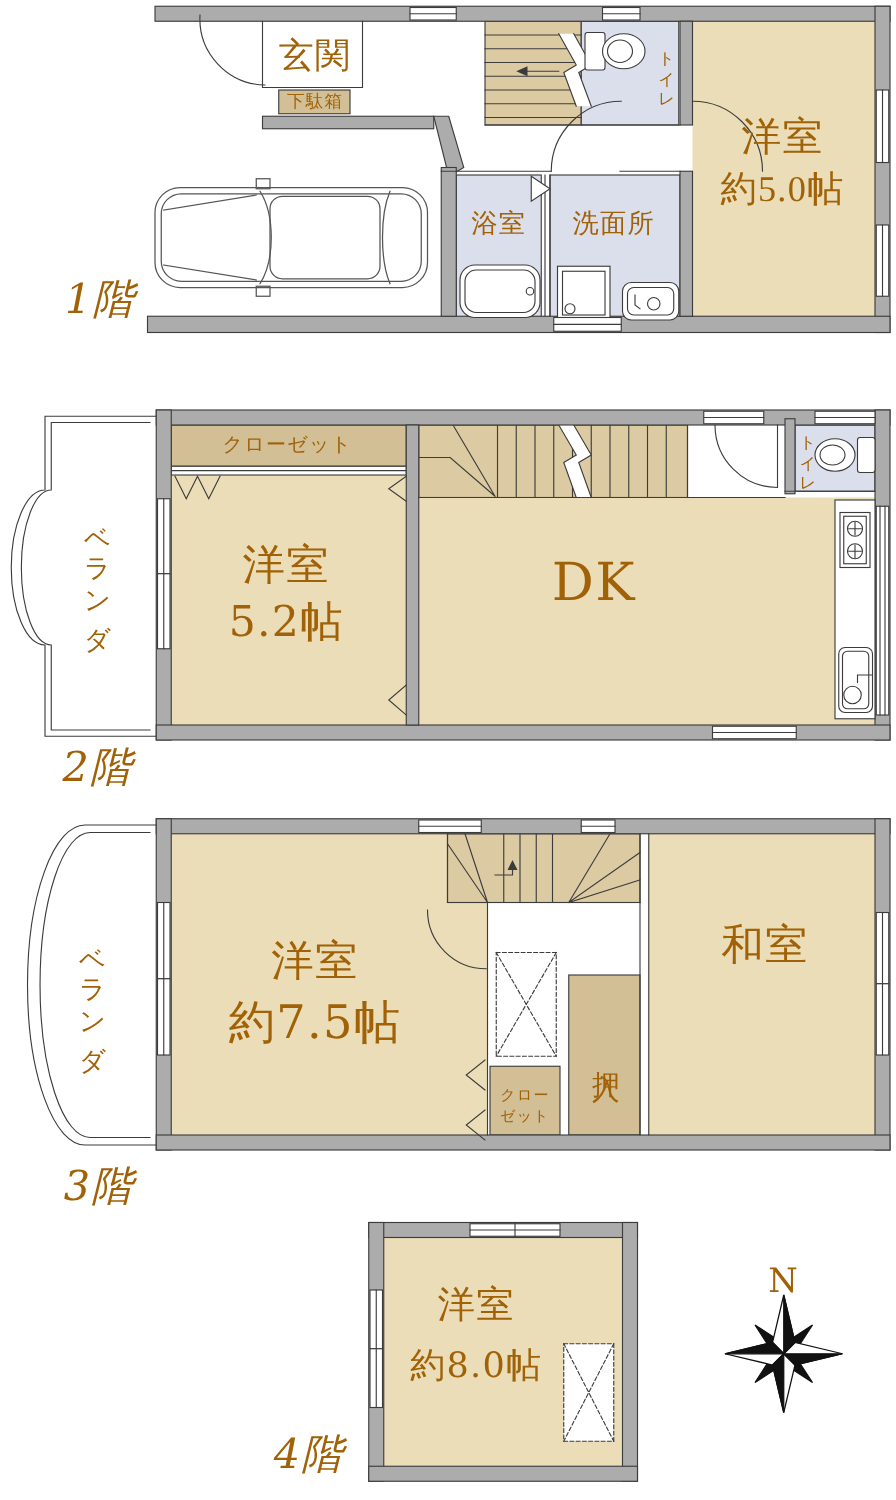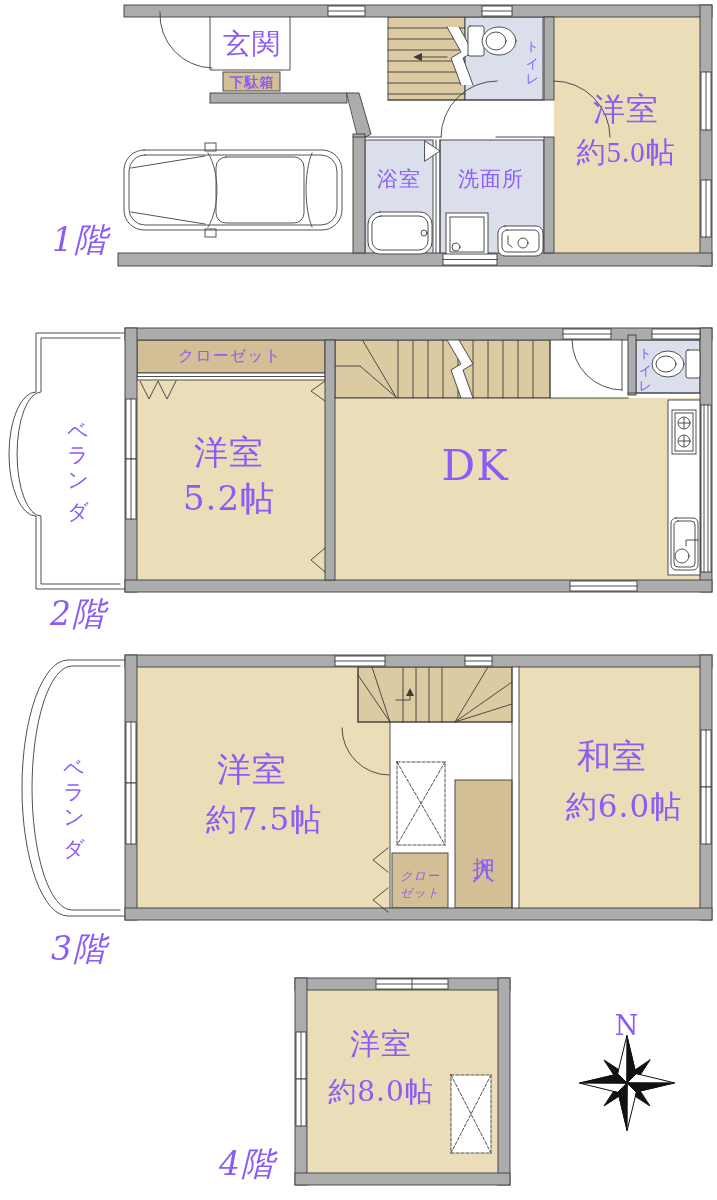--- a/index.html
+++ b/index.html
@@ -1,24 +1,24 @@
 <!DOCTYPE html>
 <html><head>
 <meta charset="utf-8">
 <style>
   html,body{margin:0;padding:0;background:#ffffff;}
   #canvas{position:relative;width:717px;height:1200px;background:#ffffff;overflow:hidden;
           font-family:"DejaVu Serif","Liberation Serif",serif;}
   #plan-svg{position:absolute;left:0;top:0;}
-  .lbl{position:absolute;transform:translate(-50%,-50%);color:#8b5cf6;text-align:center;
+  .lbl{position:absolute;transform:translate(-50%,-50%);color:#a16207;text-align:center;
        white-space:nowrap;line-height:1.05;letter-spacing:1px;}
   .vert{writing-mode:vertical-rl;text-orientation:upright;letter-spacing:2px;}
-  .s12{font-size:12px;font-style:italic;} .s13{font-size:13px;} .s14{font-size:14px;font-weight:bold;} .s16{font-size:16px;text-align:center;}
+  .s12{font-size:12px;} .s13{font-size:13px;} .s14{font-size:14px;} .s16{font-size:16px;text-align:center;}
   .s21{font-size:21px;} .s22{font-size:22px;} .s27{font-size:27px;} .s28{font-size:28px;}
-  .s29{font-size:29px;font-family:Liberation Serif, serif;} .s30{font-size:30px;} .s31{font-size:31px;margin-left:12px;} .s32{font-size:32px;}
+  .s29{font-size:29px;font-family:Liberation Serif, serif;} .s30{font-size:30px;} .s31{font-size:37px;} .s32{font-size:32px;}
   .s33{font-size:33px;font-style:italic;} .s34{font-size:34px;} .s42{font-size:42px;}
 </style>
 </head>
 <body>
 
 <div id="canvas">
 
 <svg id="plan-svg" width="717" height="1200" viewBox="0 0 717 1200" stroke-linecap="square" stroke-linejoin="miter">
 
   <g stroke="#3C3C3C" stroke-width="0.9" fill="none">
@@ -283,21 +283,20 @@
 <div class="lbl s34" style="left:229px;top:453px">洋室</div>
 <div class="lbl s34" style="left:229px;top:499px">5.2帖</div>
 <div class="lbl s42" style="left:475px;top:466px">DK</div>
 <div class="lbl s13 vert" style="left:645px;top:364px">トイレ</div>
 <div class="lbl s33" style="left:78px;top:614px">2階</div>
 
 <div class="lbl s21 vert" style="left:74px;top:795px">ベランダ</div>
 <div class="lbl s34" style="left:252px;top:770px">洋室</div>
 <div class="lbl s31" style="left:252px;top:819px">約7.5帖</div>
 <div class="lbl s34" style="left:612px;top:757px">和室</div>
-<div class="lbl s31" style="left:612px;top:806px">約6.0帖</div>
 <div class="lbl s22 vert" style="left:484px;top:842px">押入</div>
 <div class="lbl s12" style="left:420px;top:876px">クロー</div>
 <div class="lbl s12" style="left:420px;top:893px">ゼット</div>
 <div class="lbl s33" style="left:79px;top:949px">3階</div>
 
 <div class="lbl s30" style="left:381px;top:1044px">洋室</div>
 <div class="lbl s28" style="left:381px;top:1092px">約8.0帖</div>
 <div class="lbl s33" style="left:247px;top:1164px">4階</div>
 <div class="lbl s27" style="left:627px;top:1026px">N</div>
 

